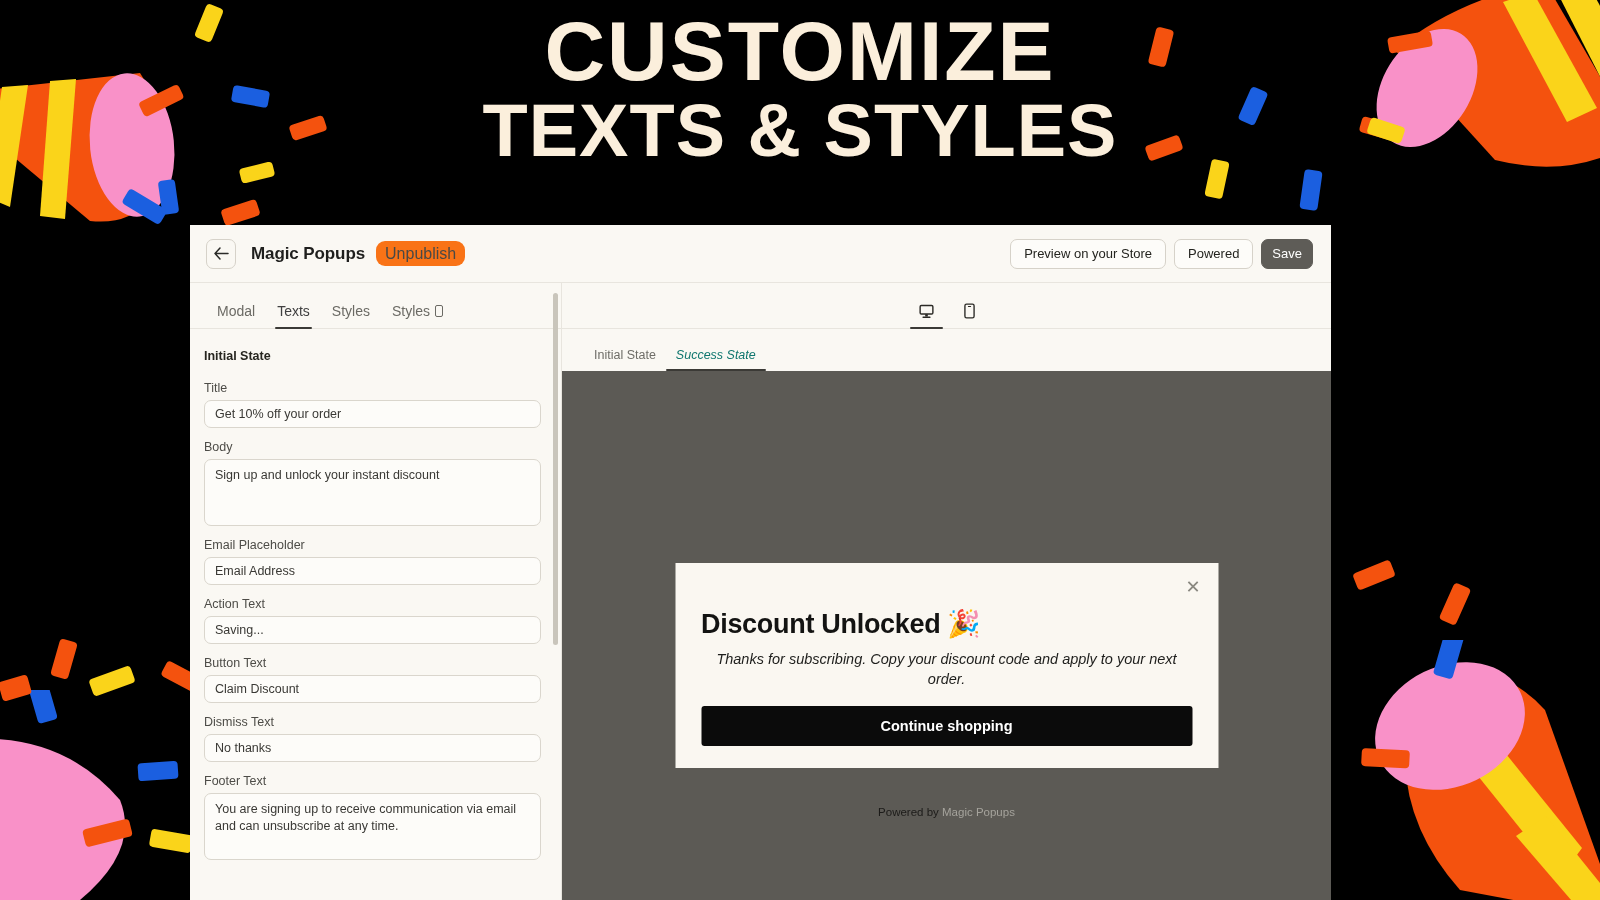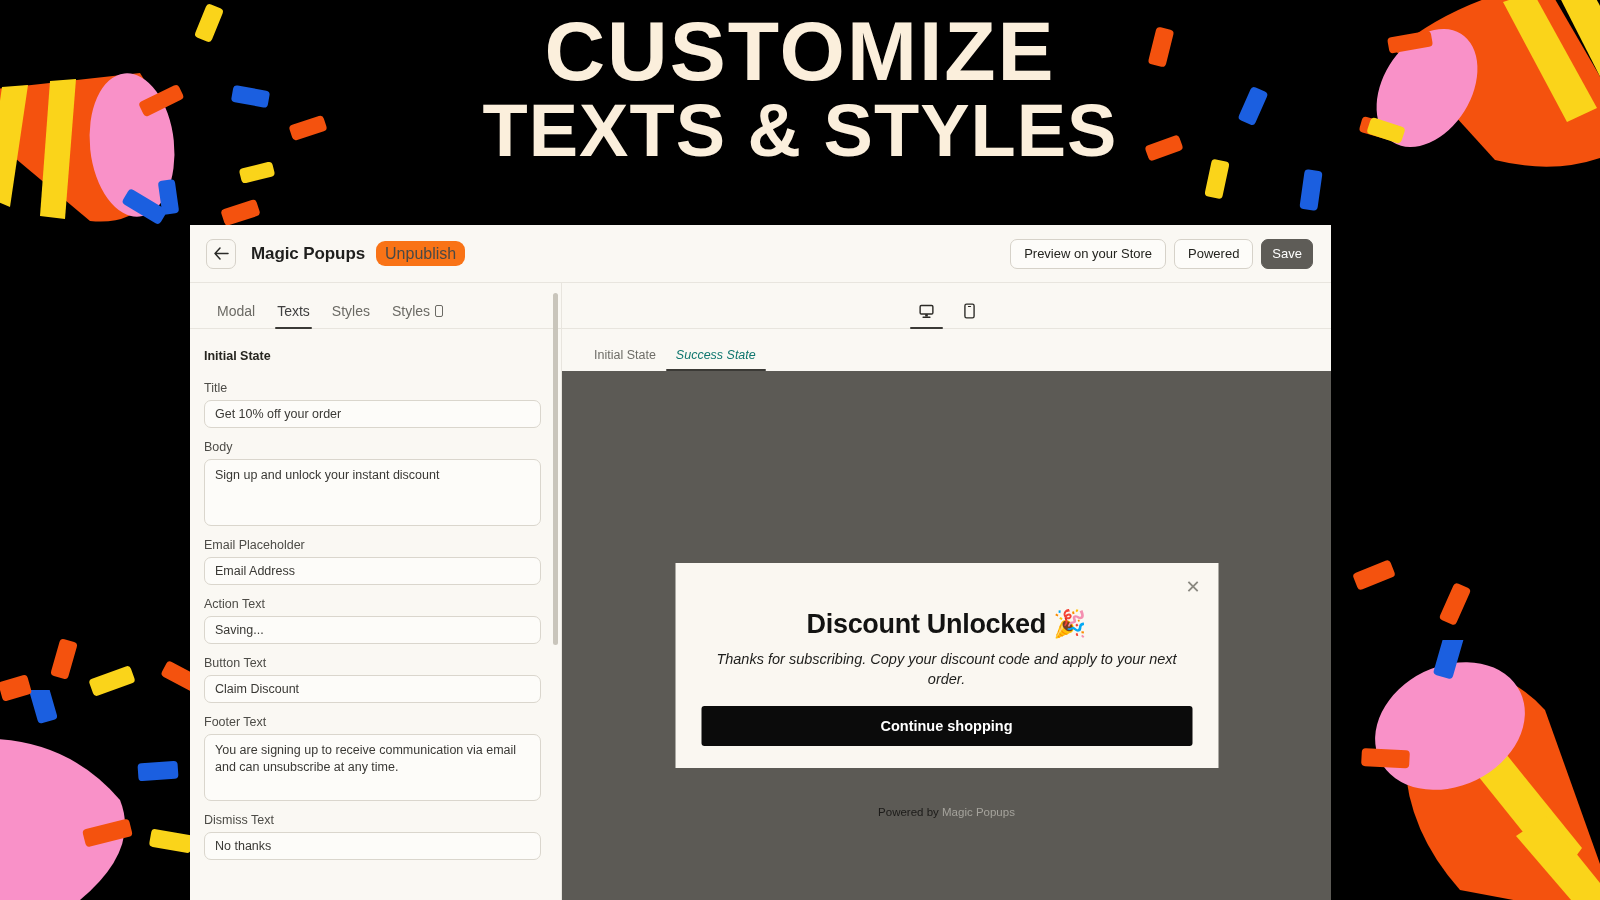--- a/index.html
+++ b/index.html
@@ -166,21 +166,21 @@
     position: absolute; left: 50%; transform: translateX(-50%);
     top: 192px; width: 543px; background: #FAF7F1;
     padding: 26px 26px 22px 26px;
   }
   .popup-close {
     position: absolute; top: 14px; right: 15px; width: 20px; height: 20px;
     display: flex; align-items: center; justify-content: center;
     color: #8A8880; font-size: 18px; cursor: pointer; line-height: 1;
   }
   .popup-title {
-    text-align: center; font-size: 27px; font-weight: 700; color: #131312;
+    text-align: left; font-size: 27px; font-weight: 700; color: #131312;
     margin: 19px 0 9px 0; letter-spacing: -0.3px;
   }
   .popup-body {
     text-align: center; font-size: 14.5px; color: #1E1E1C; line-height: 1.4;
     margin: 0 6px 16px 6px;
     font-style: italic;
   }
   .popup-cta {
     background: #0B0B0B; color: #FFFFFF; text-align: center;
     font-size: 14.5px; font-weight: 700; padding: 12px 12px; border-radius: 3px;
@@ -321,27 +321,27 @@
             <span class="field-label">Action Text</span>
             <div class="inp">Saving...</div>
           </div>
 
           <div class="field">
             <span class="field-label">Button Text</span>
             <div class="inp">Claim Discount</div>
           </div>
 
           <div class="field">
+            <span class="field-label">Dismiss Text</span>
+            <div class="inp">No thanks</div>
+          </div>
+
+          <div class="field">
             <span class="field-label">Footer Text</span>
             <div class="ta">You are signing up to receive communication via email and can unsubscribe at any time.</div>
-          </div>
-
-          <div class="field">
-            <span class="field-label">Dismiss Text</span>
-            <div class="inp">No thanks</div>
           </div>
         </div>
 
         <div class="scroll-track">
           <div class="scroll-thumb"></div>
         </div>
       </div>
 
       <div class="right-pane">
 

